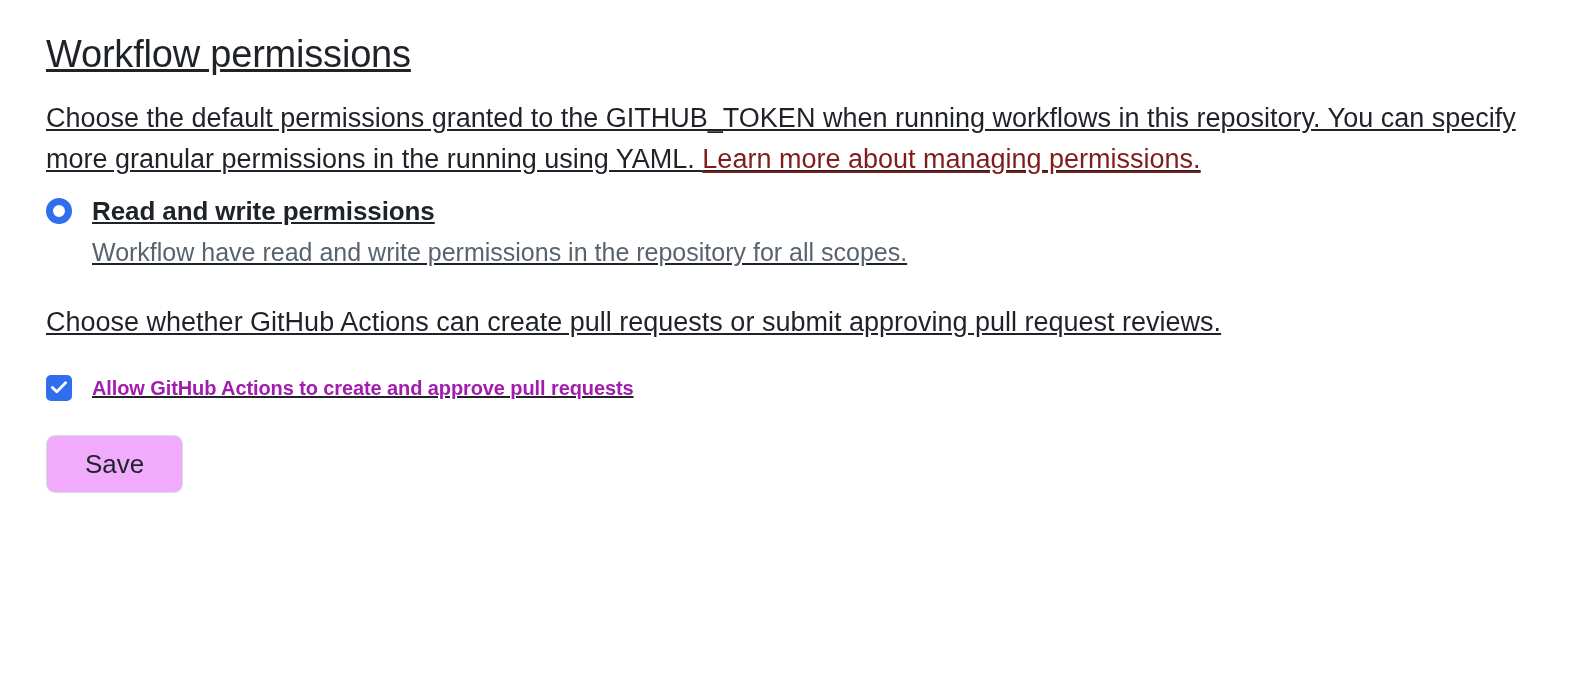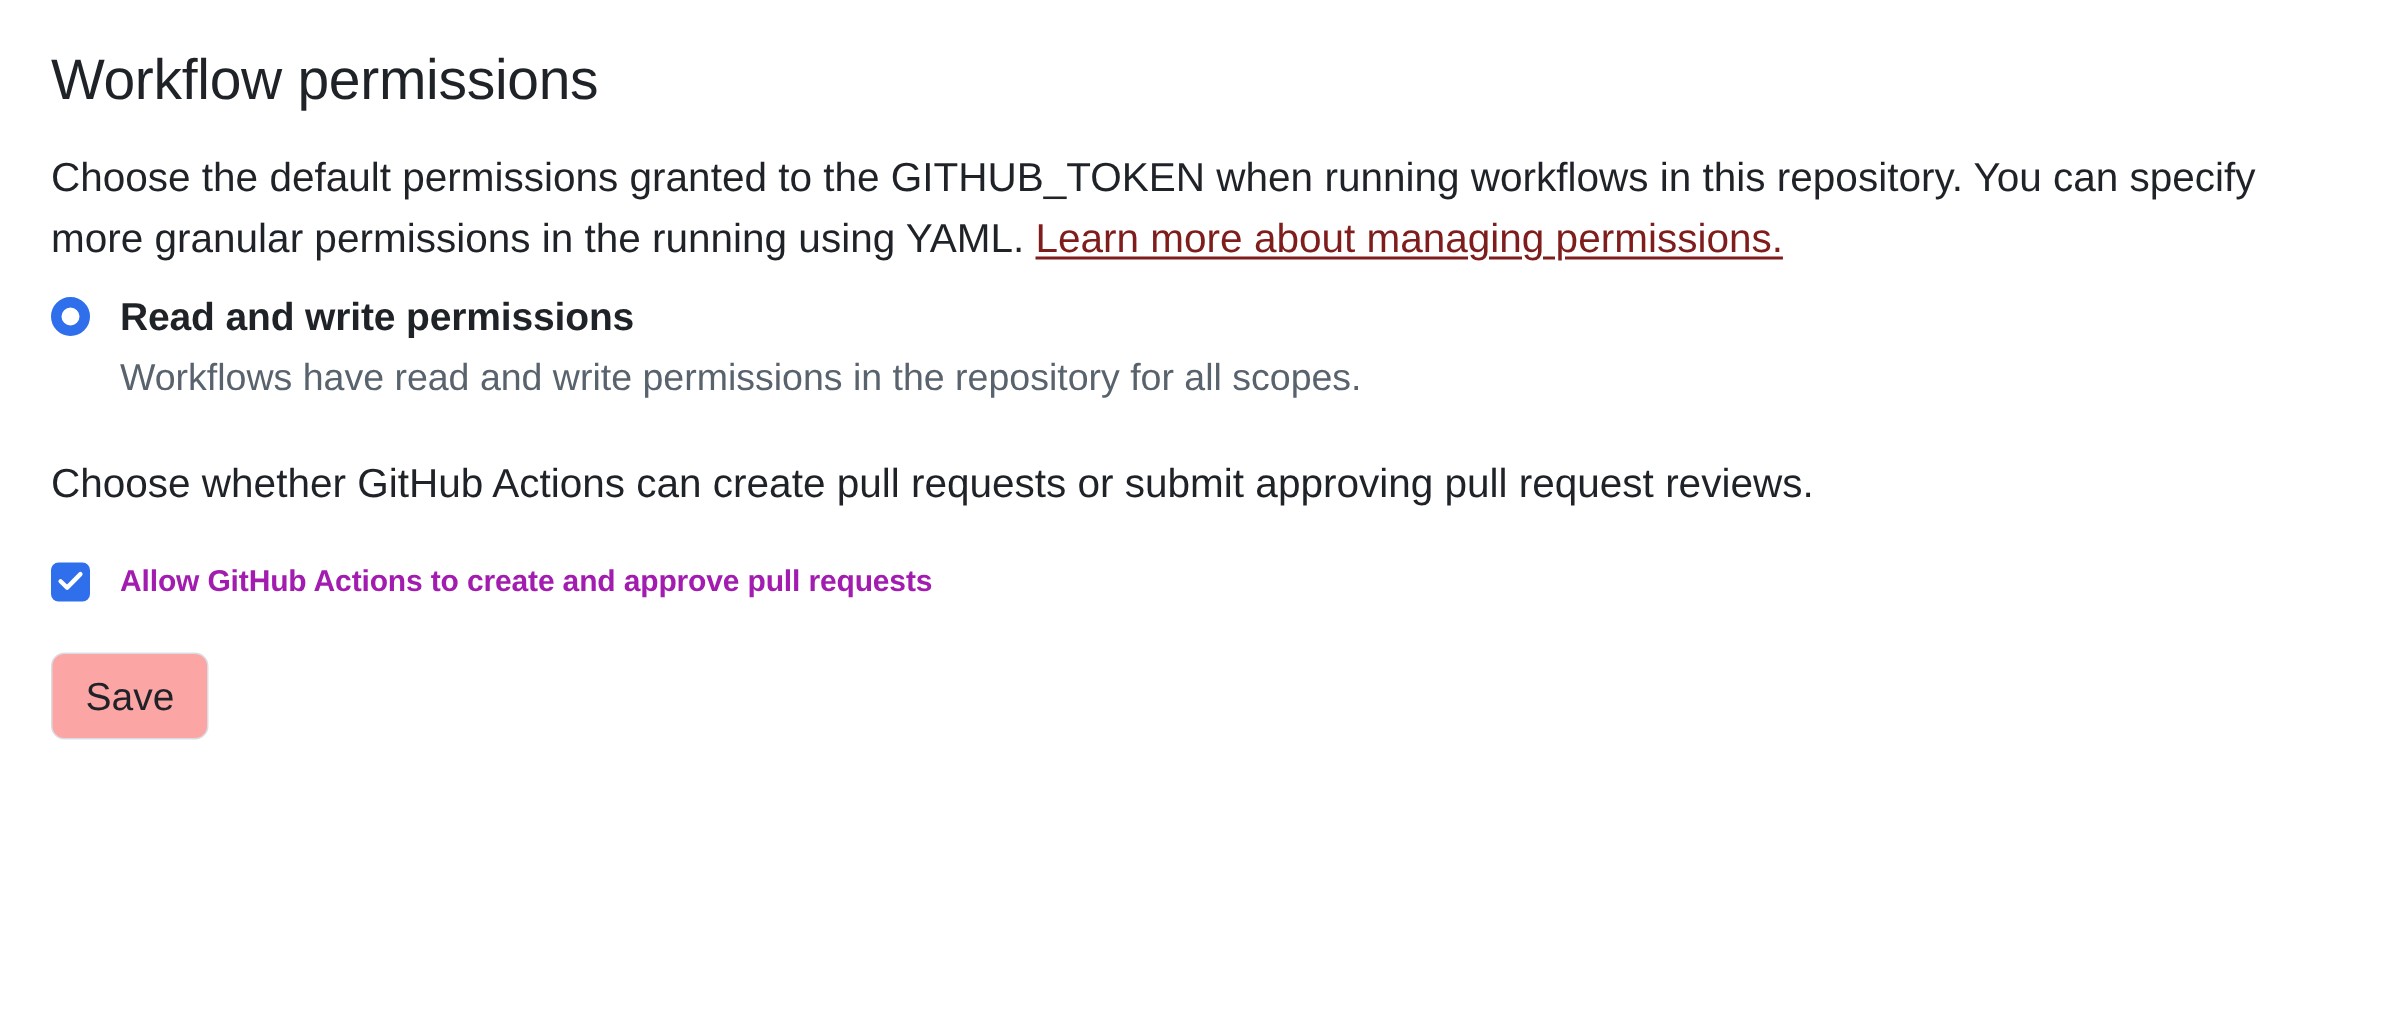--- a/index.html
+++ b/index.html
@@ -12,23 +12,24 @@
     width: 1588px;
     height: 674px;
     overflow: hidden;
     font-family: "Liberation Sans", sans-serif;
     color: #1f2328;
     -webkit-font-smoothing: antialiased;
   }
 
   .panel {
     position: absolute;
-    left: 34px;
+    left: 46px;
     top: 28px;
     width: 1480px;
+    text-decoration: underline;
   }
 
   
   .page-title {
     font-size: 38px;
     line-height: 52px;
     font-weight: 400;
     color: #1f2328;
     letter-spacing: -0.2px;
     margin: 0 0 18px 0;
@@ -131,27 +132,27 @@
     font-size: 20px;
     line-height: 34px;
     font-weight: 700;
     color: #a21caf;
     letter-spacing: -0.1px;
   }
 
   
   .save-button {
     display: inline-block;
-    padding: 0 22px;
+    padding: 0 38px;
     height: 58px;
     line-height: 56px;
     font-size: 26px;
     font-family: "Liberation Sans", sans-serif;
     color: #1f2328;
-    background: #fca5a5;
+    background: #f0abfc;
     border: 1px solid #d9dde3;
     border-radius: 9px;
     cursor: pointer;
     box-sizing: border-box;
   }
 </style>
 </head>
 <body>
 
 <div class="panel">
@@ -160,21 +161,21 @@
 
   <p class="intro"><span>Choose the default permissions granted to the GITHUB_TOKEN when running workflows in this repository. You can specify more granular permissions in the running using YAML. </span><a class="intro-link">Learn more about managing permissions.</a></p>
 
   <div class="radio-group">
 
     <div class="option">
       <div class="option-row">
         <span class="radio checked"></span>
         <span class="option-label">Read and write permissions</span>
       </div>
-      <div class="option-help">Workflows have read and write permissions in the repository for all scopes.</div>
+      <div class="option-help">Workflow have read and write permissions in the repository for all scopes.</div>
     </div>
 
 
   </div>
 
   <p class="sub-intro">Choose whether GitHub Actions can create pull requests or submit approving pull request reviews.</p>
 
   <div class="check-row">
     <span class="checkbox">
       <svg viewBox="0 0 16 16" aria-hidden="true">

